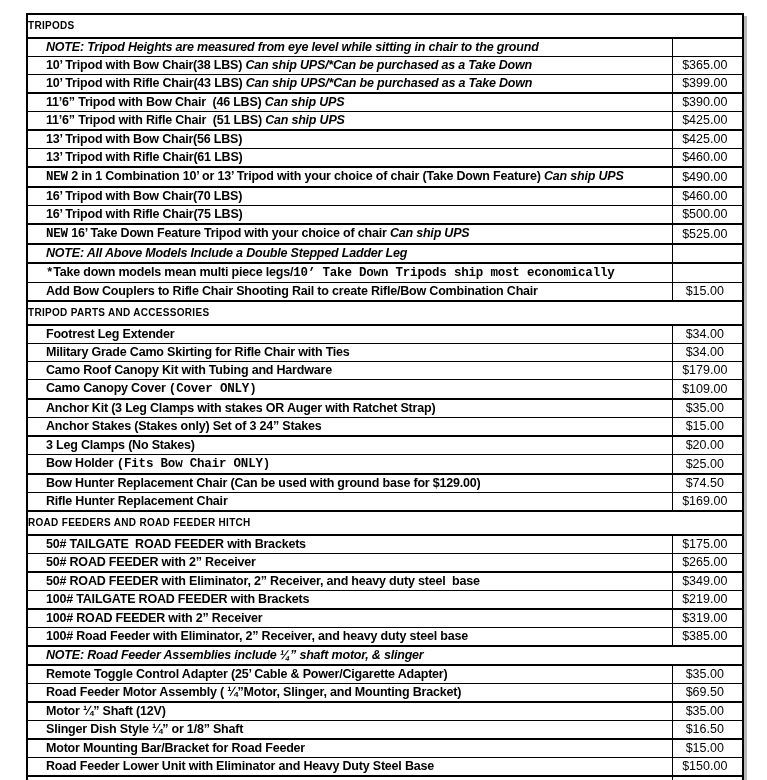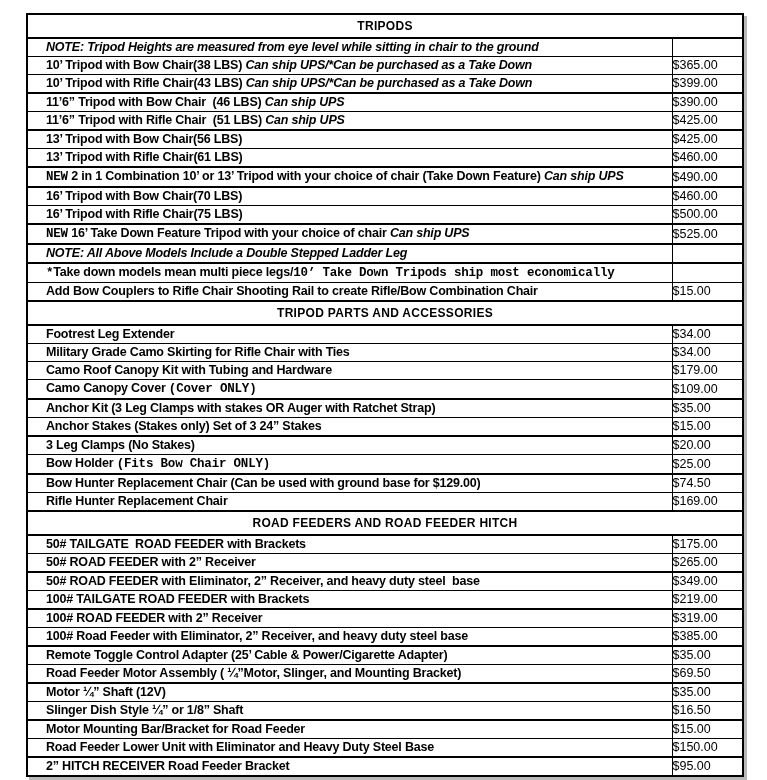--- a/index.html
+++ b/index.html
@@ -17,26 +17,26 @@
   }
   col.c-desc { width:645px; }
   col.c-price { width:71px; }
   td {
     border:1px solid #000000;
     font-size:12.5px; height:17px; line-height:17px;
     padding:0; overflow:hidden; vertical-align:middle;
   }
   tr.thick-top td { border-top-width:2px; }
   td.section-header {
-    font-weight:bold; font-size:12px; height:22px; line-height:22px;
-    text-align:center; letter-spacing:0.3px;
+    font-weight:bold; font-size:10px; height:22px; line-height:22px;
+    letter-spacing:0.3px;
     border-top:2px solid #000000; border-bottom:2px solid #000000;
   }
   td.desc { padding-left:18px; white-space:pre; letter-spacing:-0.2px; }
-  td.price { text-align:left; padding-right:5px; white-space:pre; }
+  td.price { text-align:center; padding-right:5px; white-space:pre; }
   .n { font-weight:bold; font-style:normal; }
   .b { font-weight:bold;font-family:Liberation Mono, monospace; }
   .bi { font-weight:bold; font-style:italic; }
   .tab { display:inline-block; min-width:138px; }
 </style>
 </head>
 <body>
 
 <div class="page">
   <table class="price-table">
@@ -168,20 +168,23 @@
         </tr>
         <tr class="thick-top">
           <td class="desc"><span class="n">100# ROAD FEEDER with 2” Receiver</span></td>
           <td class="price">$319.00</td>
         </tr>
         <tr>
           <td class="desc"><span class="n">100# Road Feeder with Eliminator, 2” Receiver, and heavy duty steel base</span></td>
           <td class="price">$385.00</td>
         </tr>
         <tr class="thick-top">
+          <td class="desc" colspan="2"><span class="bi">NOTE: Road Feeder Assemblies include ¼” shaft motor, &amp; slinger</span></td>
+        </tr>
+        <tr class="thick-top">
           <td class="desc"><span class="n">Remote Toggle Control Adapter (25’ Cable &amp; Power/Cigarette Adapter)</span></td>
           <td class="price">$35.00</td>
         </tr>
         <tr>
           <td class="desc"><span class="n">Road Feeder Motor Assembly ( ¼”Motor, Slinger, and Mounting Bracket)</span></td>
           <td class="price">$69.50</td>
         </tr>
         <tr class="thick-top">
           <td class="desc"><span class="n">Motor ¼” Shaft (12V)</span></td>
           <td class="price">$35.00</td>

